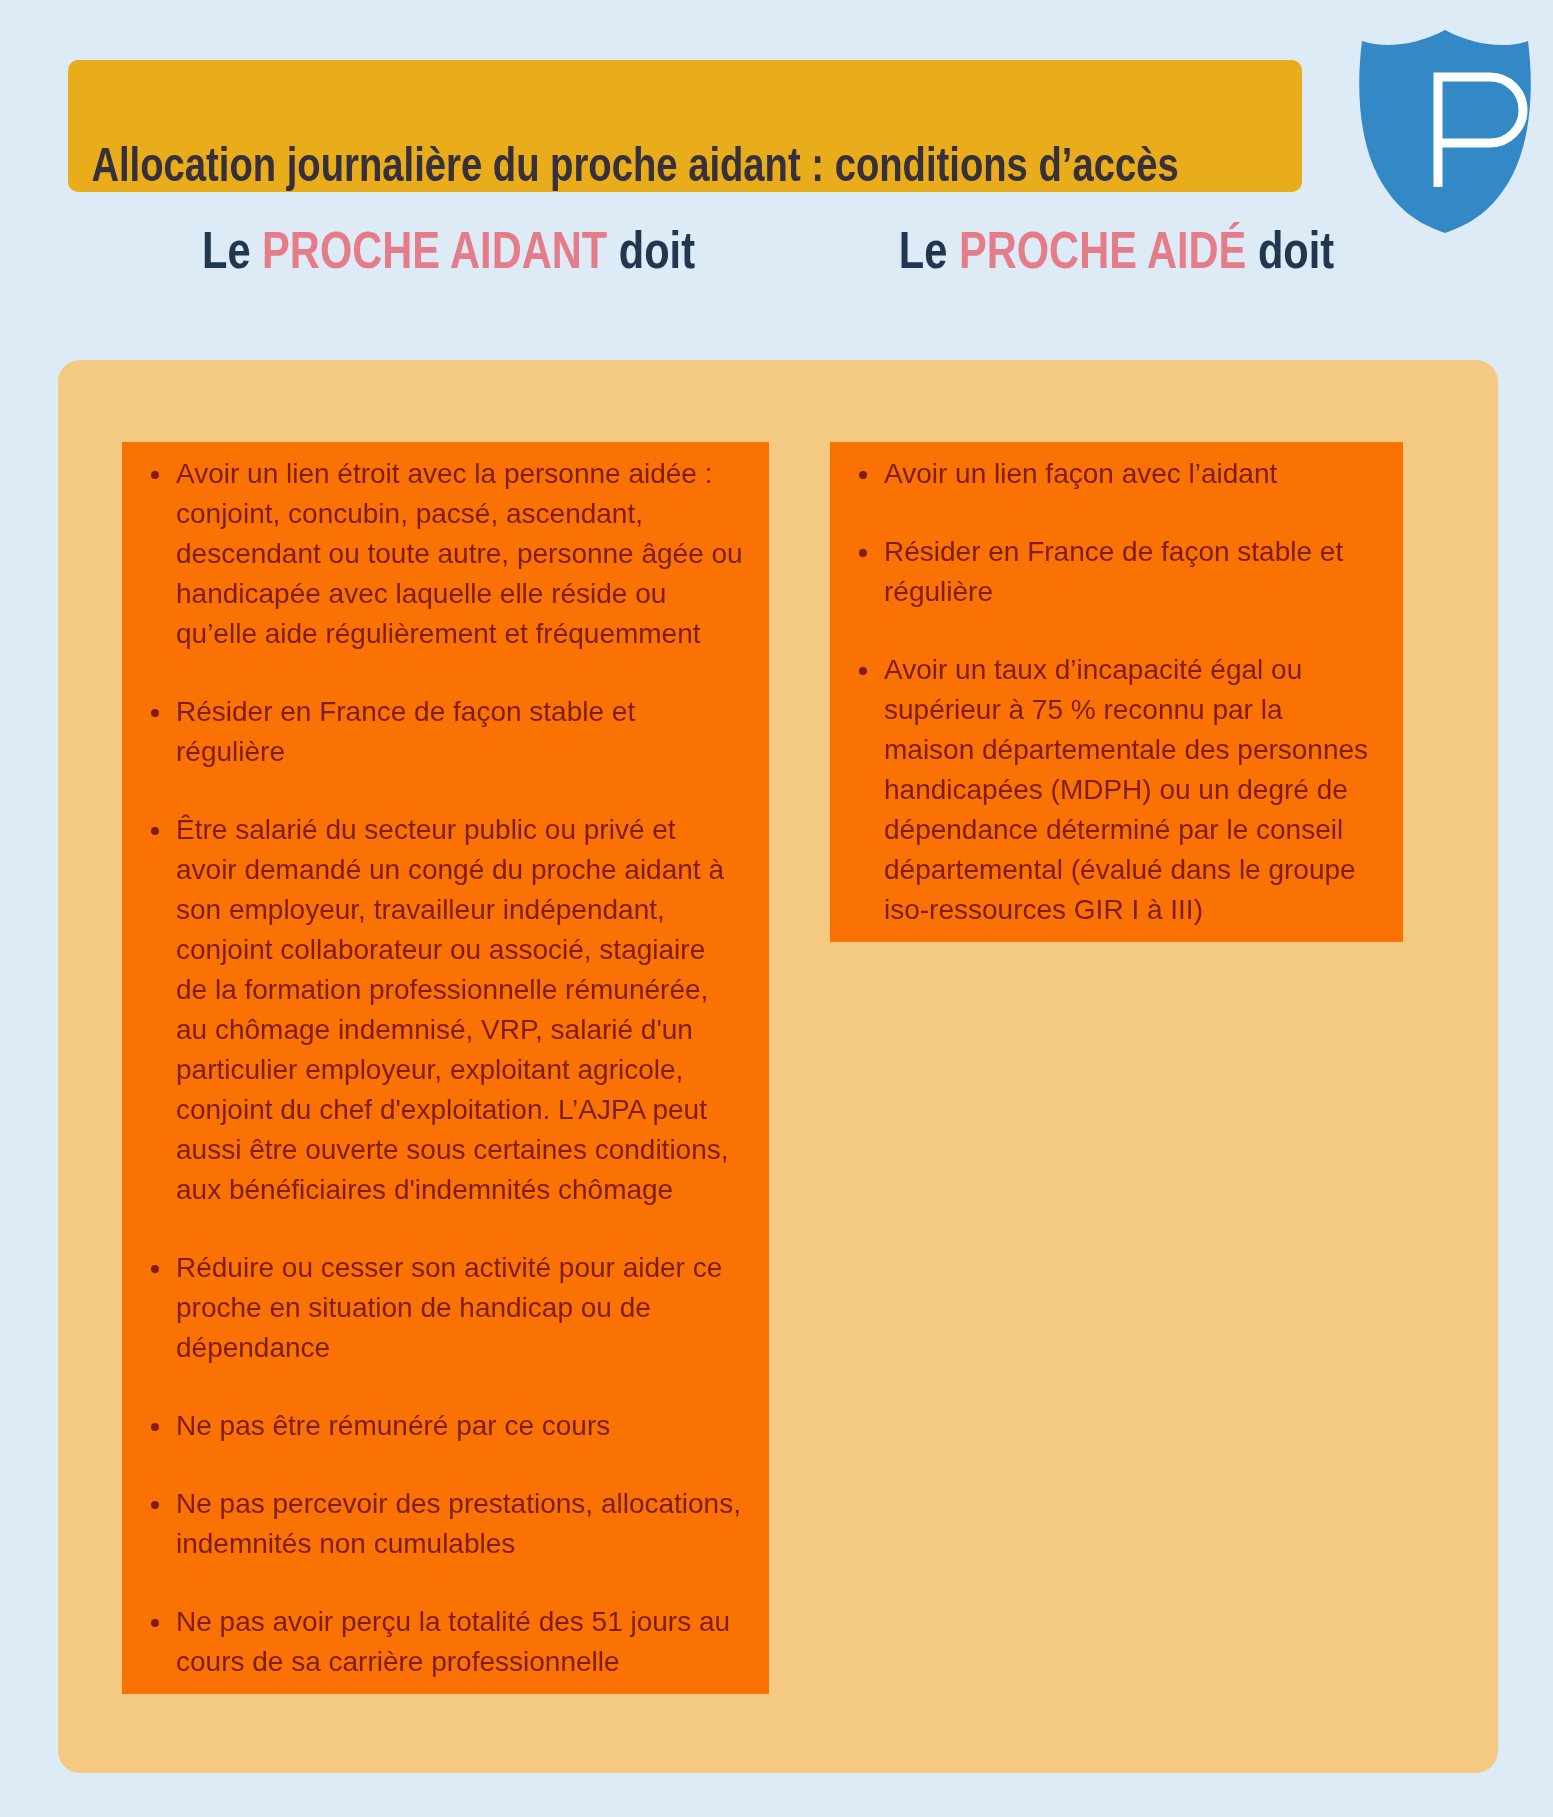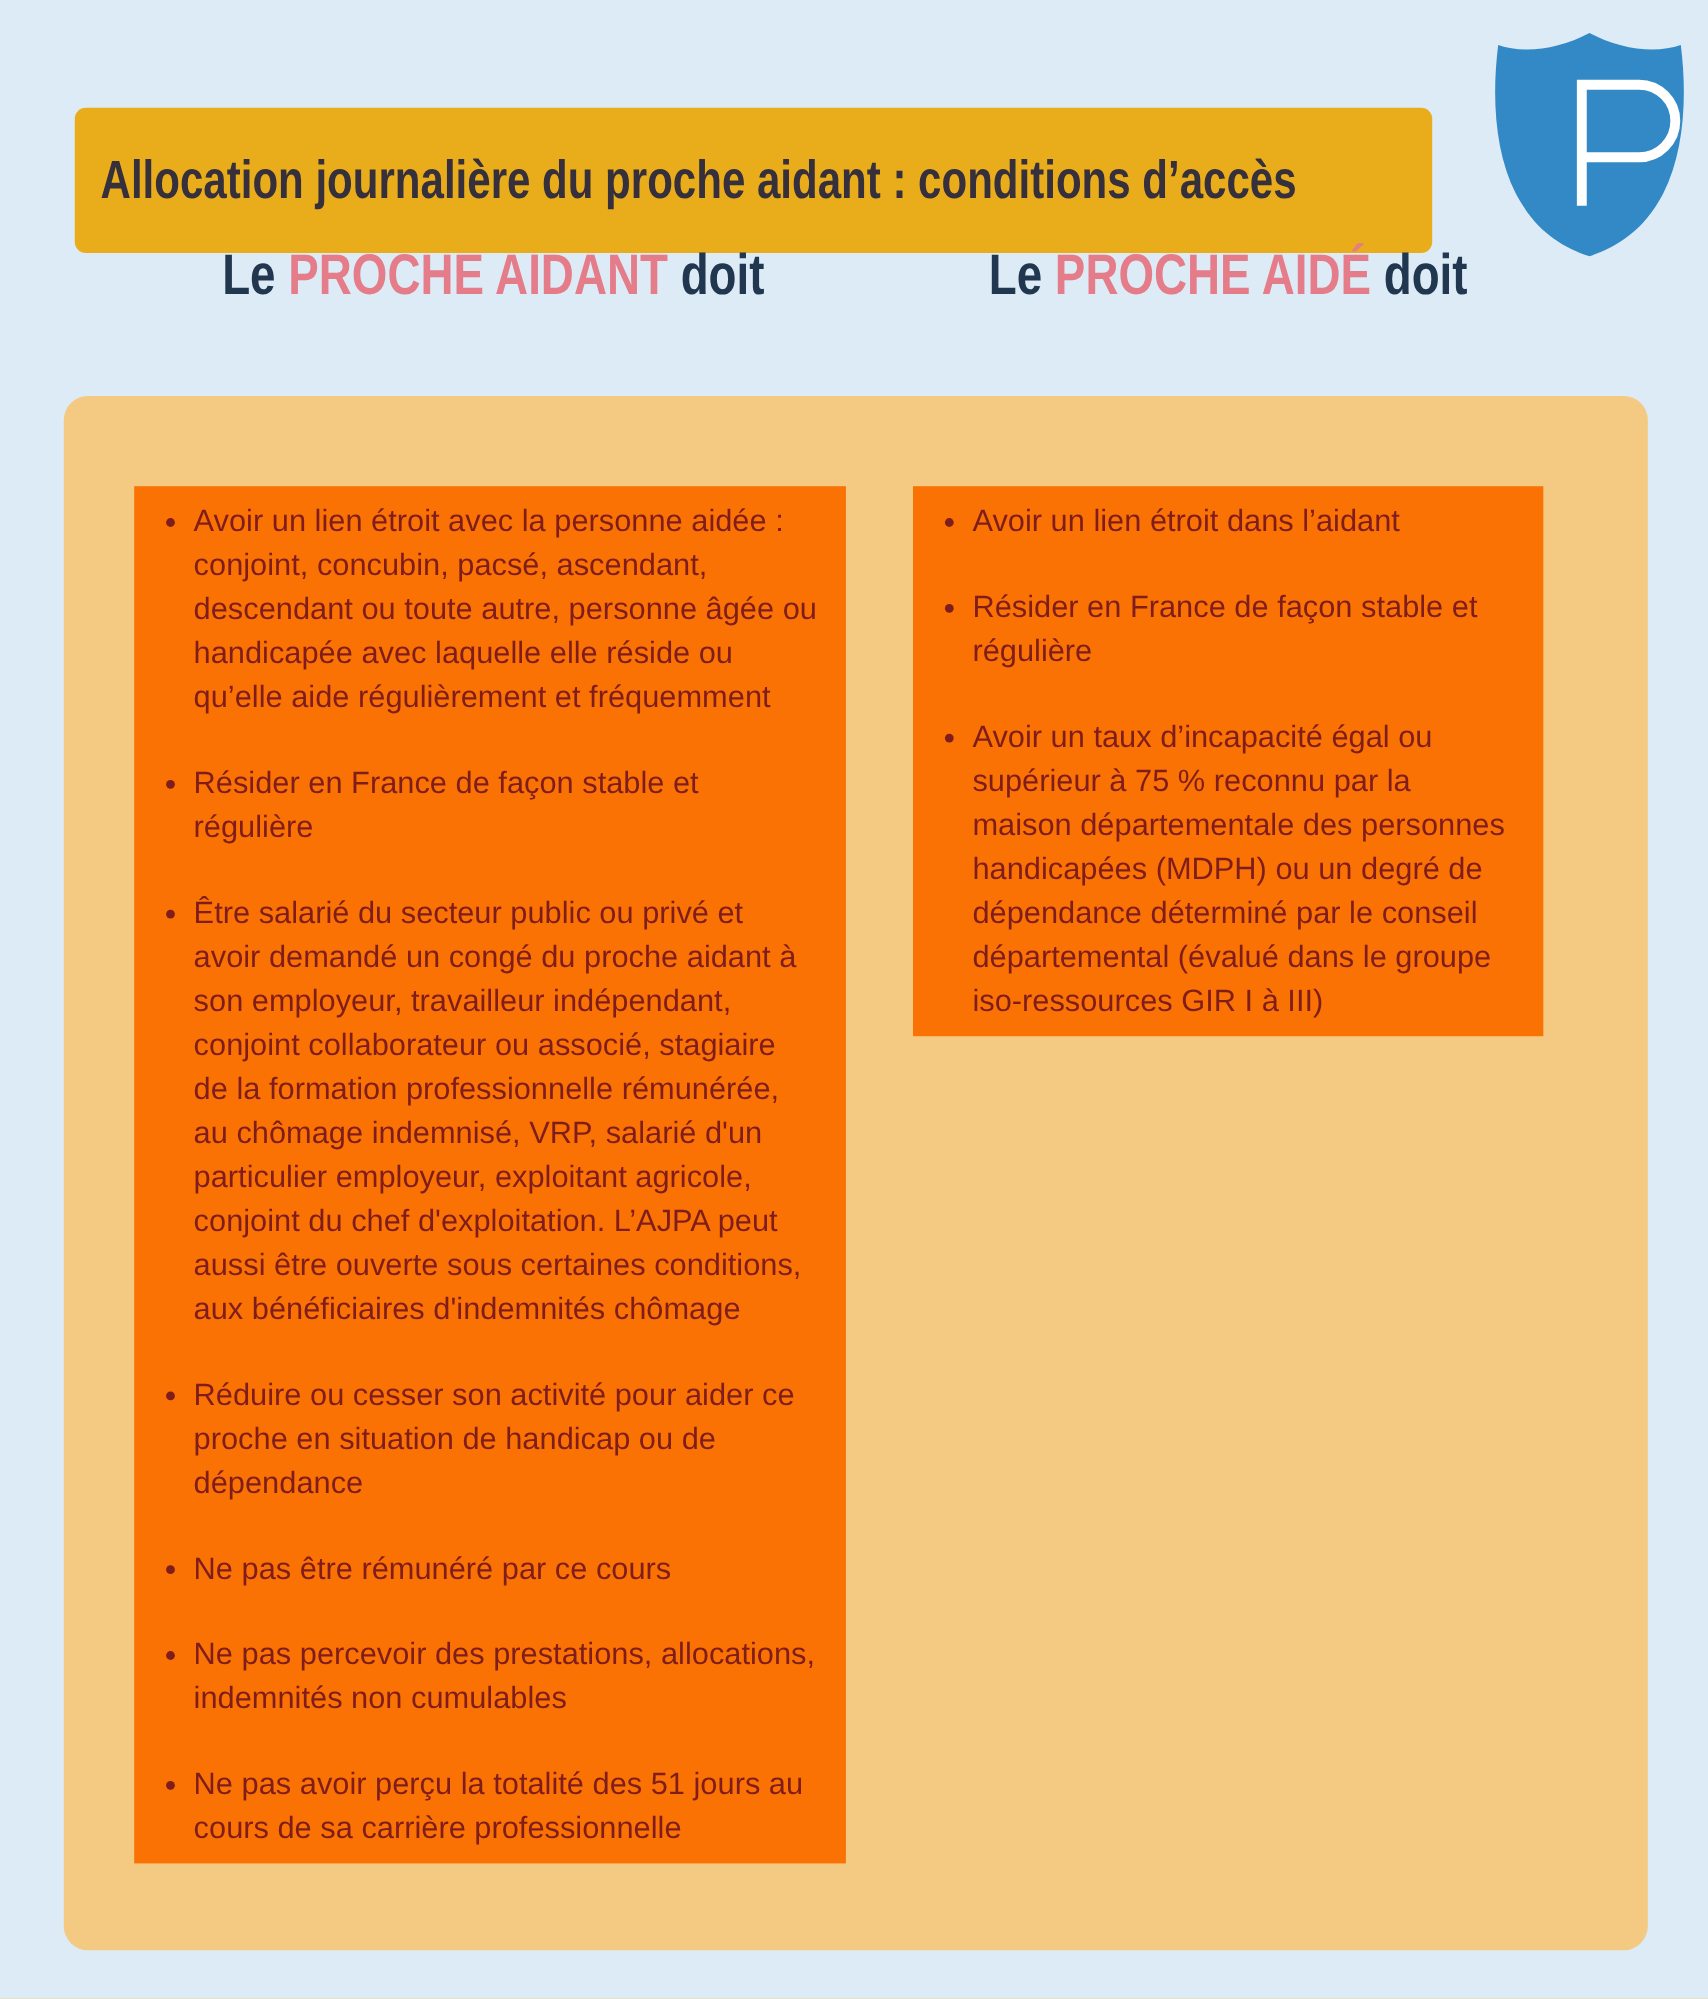--- a/index.html
+++ b/index.html
@@ -6,21 +6,21 @@
   body{
     width:1553px;height:1817px;
     background:#dcebf5;
     font-family:"Liberation Sans",sans-serif;
     position:relative;
     overflow:hidden;
   }
   .banner{
     position:absolute;left:68px;top:60px;width:1234px;height:132px;
     background:#e9ad1b;border-radius:10px;
-    display:flex;align-items:center;margin-top:38px;
+    display:flex;align-items:flex-end;
   }
   .title{
     font-size:49px;font-weight:700;color:#362f3c;
     white-space:nowrap;letter-spacing:0px;
     transform:scaleX(0.78);transform-origin:left center;
     padding-left:30px;
   }
   .logo{position:absolute;left:1354px;top:26px;width:182px;height:212px;}
   .col-head{
     position:absolute;top:220px;height:70px;
@@ -82,21 +82,21 @@
         <li>Être salarié du secteur public ou privé et avoir demandé un congé du proche aidant à son employeur, travailleur indépendant, conjoint collaborateur ou associé, stagiaire de la formation professionnelle rémunérée, au chômage indemnisé, VRP, salarié d'un particulier employeur, exploitant agricole, conjoint du chef d'exploitation. L’AJPA peut aussi être ouverte sous certaines conditions, aux bénéficiaires d'indemnités chômage</li>
         <li>Réduire ou cesser son activité pour aider ce proche en situation de handicap ou de dépendance</li>
         <li>Ne pas être rémunéré par ce cours</li>
         <li>Ne pas percevoir des prestations, allocations, indemnités non cumulables</li>
         <li>Ne pas avoir perçu la totalité des 51 jours au cours de sa carrière professionnelle</li>
       </ul>
     </div>
 
     <div class="box box2">
       <ul>
-        <li>Avoir un lien étroit dans l’aidant</li>
+        <li>Avoir un lien façon avec l’aidant</li>
         <li>Résider en France de façon stable et régulière</li>
         <li>Avoir un taux d’incapacité égal ou supérieur à 75 % reconnu par la maison départementale des personnes handicapées (MDPH) ou un degré de dépendance déterminé par le conseil départemental (évalué dans le groupe iso-ressources GIR I à III)</li>
       </ul>
     </div>
 
 
   </div>
 
 </div>
 

